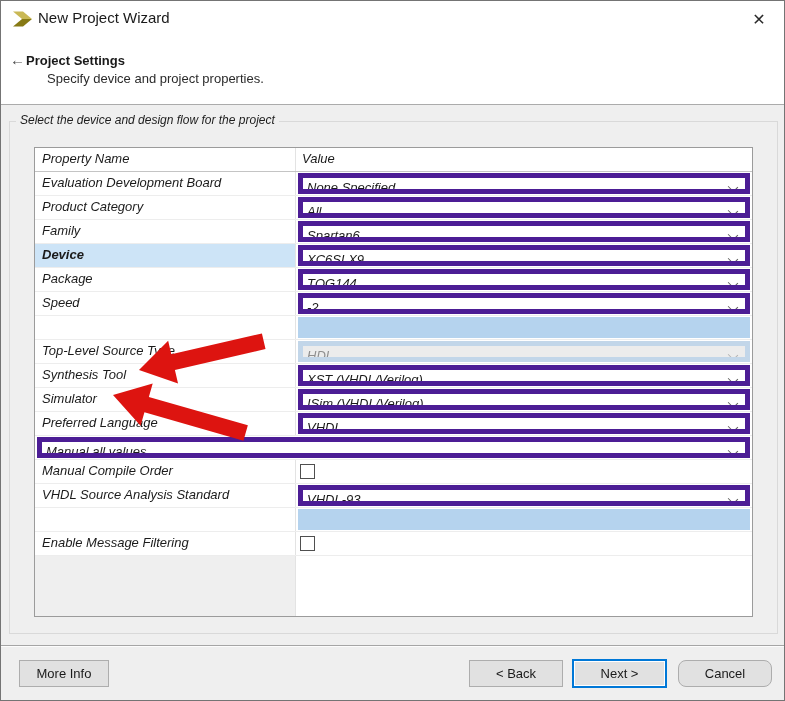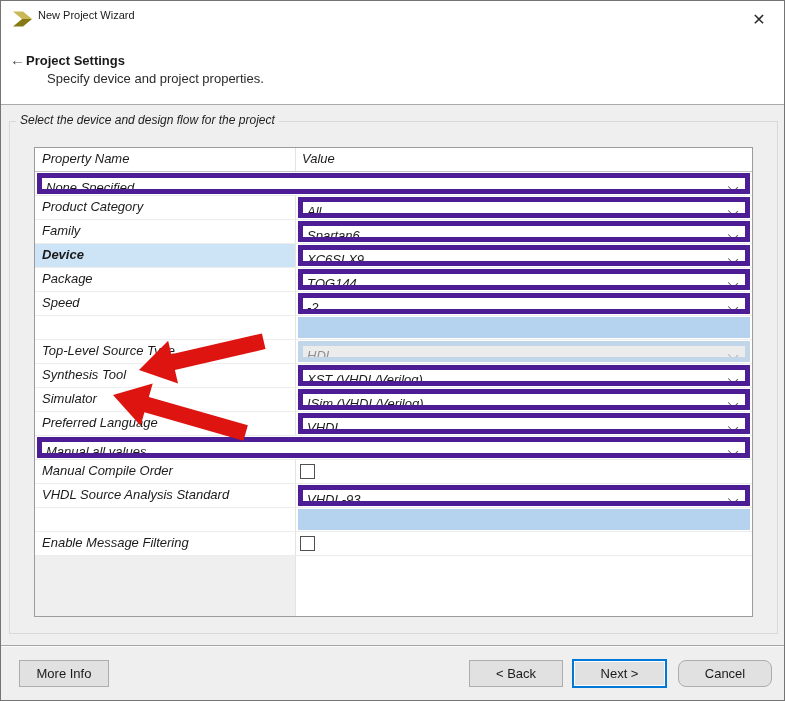--- a/index.html
+++ b/index.html
@@ -7,21 +7,21 @@
   body { font-family: "Liberation Sans", "DejaVu Sans", sans-serif; }
 
   .window {
     position: relative; width: 785px; height: 701px;
     background: #ffffff; border: 1px solid #747474; overflow: hidden;
   }
 
   
   .titlebar { position: absolute; left: 0; top: 0; width: 100%; height: 36px; background: #ffffff; }
   .app-icon { position: absolute; left: 9px; top: 9px; width: 22px; height: 18px; }
-  .win-title { position: absolute; left: 37px; top: 8px; font-size: 11px; color: #1a1a1a; white-space: nowrap; }
+  .win-title { position: absolute; left: 37px; top: 8px; font-size: 15px; color: #1a1a1a; white-space: nowrap; }
   .close-btn {
     position: absolute; right: 10px; top: 6px; width: 30px; height: 26px;
     text-align: center; line-height: 26px; font-size: 16px; color: #2b2b2b; cursor: pointer;
   }
 
   
   .wiz-header { position: absolute; left: 0; top: 36px; width: 100%; height: 67px; background: #ffffff; }
   .back-arrow { position: absolute; left: 9px; top: 14px; font-size: 15px; color: #4a4a4a; font-weight: bold; }
   .wiz-title { position: absolute; left: 25px; top: 16px; font-size: 13px; font-weight: bold; color: #1a1a1a; }
   .wiz-subtitle { position: absolute; left: 46px; top: 34px; font-size: 13px; color: #2b2b2b; }
@@ -123,20 +123,21 @@
   <div class="dlg-body">
     <div class="groupbox">
       <span class="groupbox-label">Select the device and design flow for the project</span>
 
       <div class="proptable">
         <div class="trow header">
           <div class="cell name">Property Name</div>
           <div class="cell value">Value</div>
         </div>
         <div id="rows-host" style="display:contents"><div class="trow">
+              <div class="cell name">Evaluation Development Board</div>
               <div class="cell value">
                 <div class="combo"><span>None Specified</span><span class="chev"></span></div>
               </div>
             </div><div class="trow">
               <div class="cell name">Product Category</div>
               <div class="cell value">
                 <div class="combo"><span>All</span><span class="chev"></span></div>
               </div>
             </div><div class="trow">
               <div class="cell name">Family</div>

